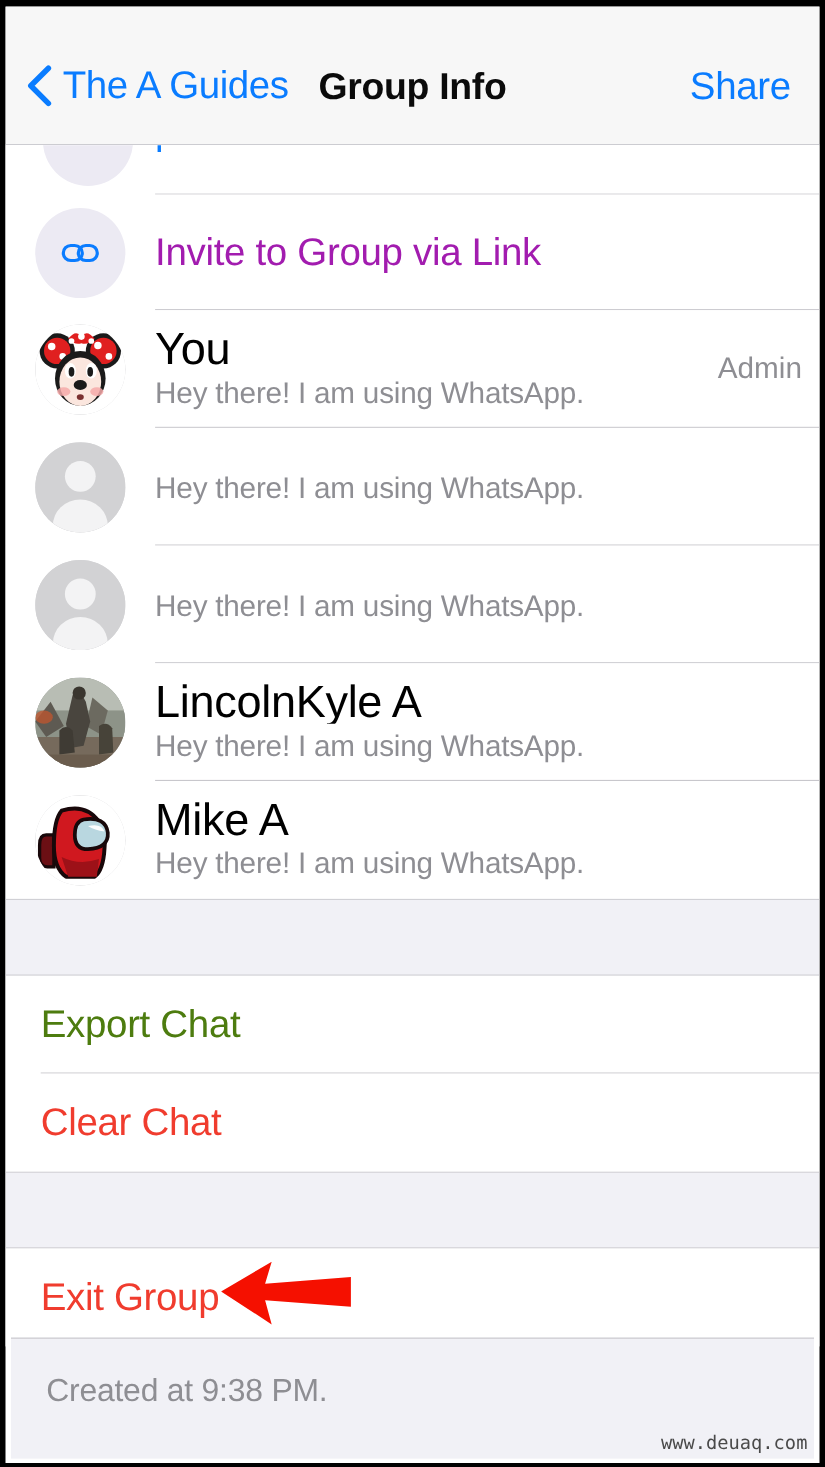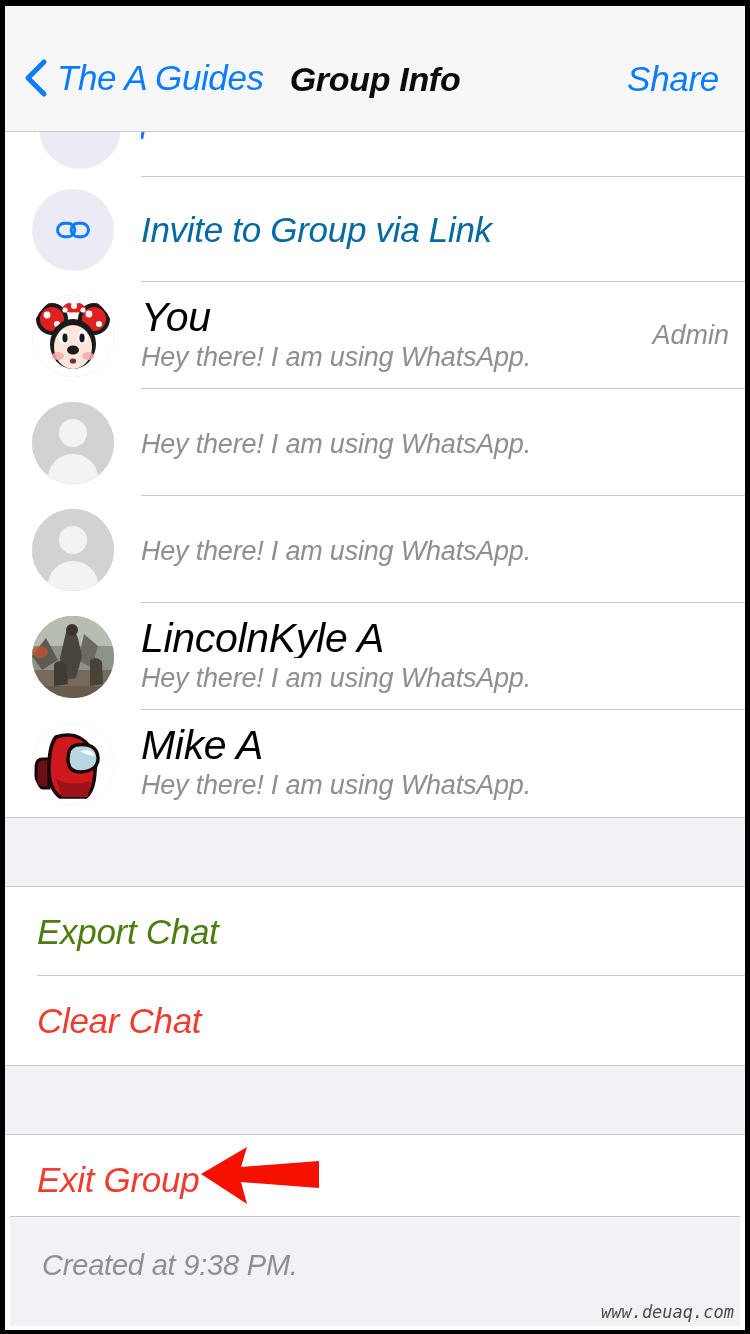--- a/index.html
+++ b/index.html
@@ -19,21 +19,20 @@
     position: relative;
     width: 750px;
     height: 1334px;
     background: #ffffff;
     box-sizing: border-box;
     border-left: 5px solid #000000;
     border-right: 5px solid #000000;
     border-top: 6px solid #000000;
     border-bottom: 4px solid #000000;
     overflow: hidden;
-    font-style: italic;
   }
 
   
   .navbar {
     position: relative;
     height: 126px;
     background: #f7f7f7;
     border-bottom: 1px solid #c7c7cc;
     box-sizing: border-box;
   }
@@ -151,21 +150,21 @@
     width: 82px;
     height: 82px;
     border-radius: 50%;
     background: #eceaf3;
     display: flex;
     align-items: center;
     justify-content: center;
   }
   .invite-label {
     font-size: 35px;
-    color: #0369a1;
+    color: #a21caf;
     letter-spacing: -0.3px;
   }
 
   
   .contact-row { height: 107px; }
   .contact-main {
     flex: 1;
     display: flex;
     flex-direction: column;
     justify-content: center;

